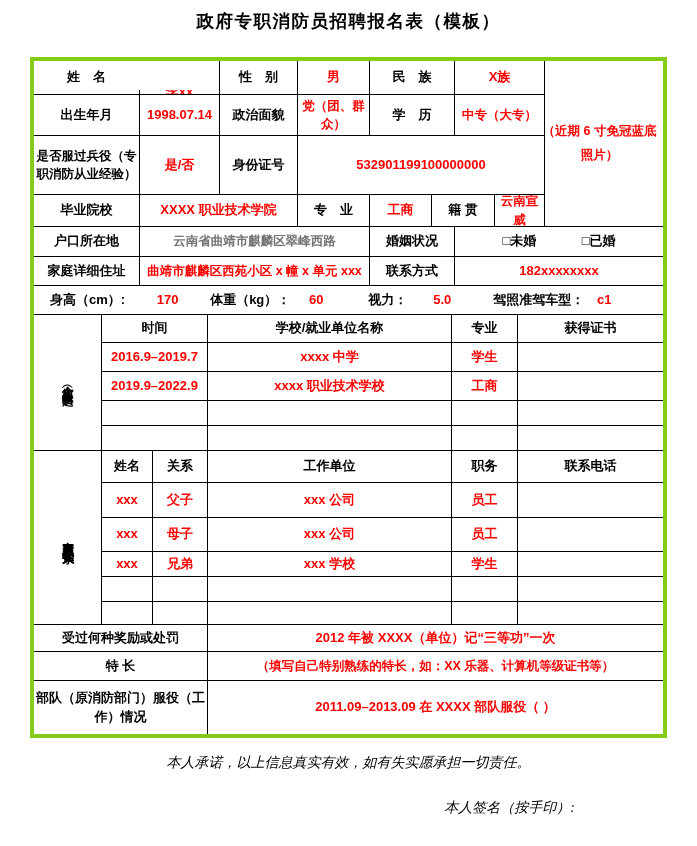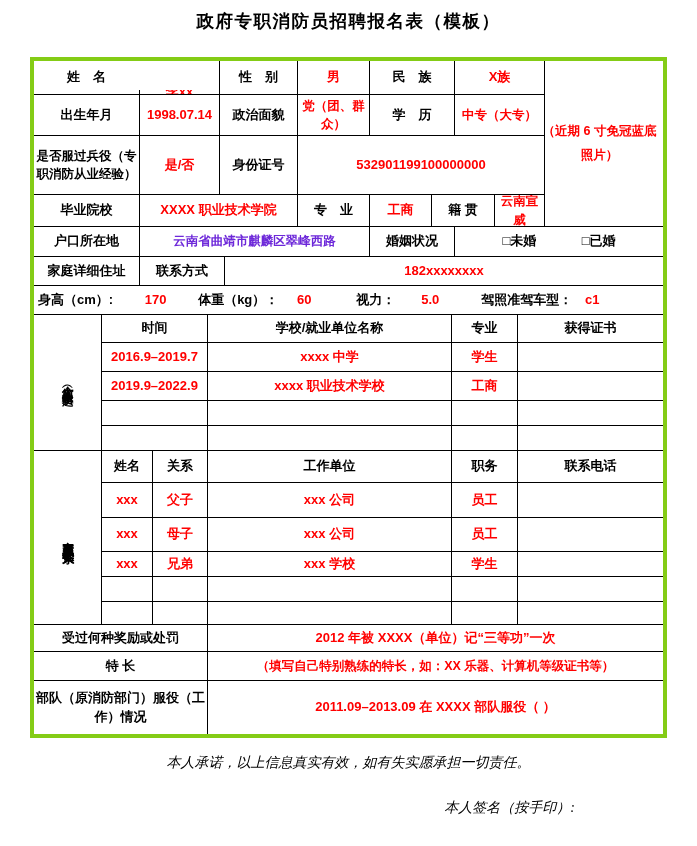--- a/index.html
+++ b/index.html
@@ -18,21 +18,21 @@
   .red { color:#ff0000; }
   .top-block { position:relative; }
   .photo { position:absolute; top:0; right:0; width:127px; height:100%; display:flex; align-items:center;
            justify-content:center; text-align:center; font-size:12.5px; font-weight:600; line-height:1.9;
            padding:0 6px; pointer-events:none; }
   .side { writing-mode:vertical-rl; letter-spacing:1px; padding:2px 0; }
   .sub { flex:1 1 auto; display:flex; flex-direction:column; }
   .w-c1{ width:105px; flex:0 0 105px; } .w-c2{ width:80px; flex:0 0 80px; } .w-c3{ width:78px; flex:0 0 78px; }
   .w-c4{ width:72px; flex:0 0 72px; } .w-c5{ width:85px; flex:0 0 85px; } .w-c6{ width:90px; flex:0 0 90px; }
   .grow { flex:1 1 auto; }
-  .mt-row { padding-left:4px; justify-content:flex-start; }
+  .mt-row { padding-left:16px; justify-content:flex-start; }
   .mt-row .vslot { display:inline-block; text-align:center; font-weight:600; }
   .ckbox-cell { justify-content:space-evenly; }
   .footer { width:637px; margin:0 auto; color:#000; }
   .pledge { margin-top:16px; text-align:center; font-family:"Liberation Serif", serif; font-style:italic; font-size:14px; }
   .sig { margin-top:27px; text-align:right; padding-right:92px; font-family:"Liberation Serif", serif; font-style:italic; font-size:14px; }
   .date { margin-top:29px; text-align:right; padding-right:100px; font-family:"Liberation Serif", serif; font-style:italic; font-size:14px; }
   .small { font-size:12.5px; }
   .vside-resume { font-size:11.5px; }
   .vside-family { font-size:12px; }
 </style>
@@ -85,30 +85,31 @@
         <div class="cell grow nt"></div>
       </div>
 
       <div class="photo red" style="color: rgb(255, 0, 0);">
         <span>（近期 6 寸免冠蓝底照片）</span>
       </div>
     </div>
 
     <div class="row" style="height:30px">
       <div class="cell w-c1">户口所在地</div>
-      <div class="cell red small" style="width: 230px; flex: 0 0 230px; color: #6d28d9;">云南省曲靖市麒麟区翠峰西路</div>
+      <div class="cell red small" style="width: 230px; flex: 0 0 230px; color: #737373;">云南省曲靖市麒麟区翠峰西路</div>
       <div class="cell w-c5">婚姻状况</div>
       <div class="cell grow ckbox-cell">
         <span>□未婚</span>
         <span>□已婚</span>
       </div>
     </div>
 
     <div class="row" style="height:29px">
       <div class="cell w-c1">家庭详细住址</div>
+      <div class="cell red small" style="width: 230px; flex: 0 0 230px; color: rgb(255, 0, 0);">曲靖市麒麟区西苑小区 x 幢 x 单元 xxx</div>
       <div class="cell w-c5">联系方式</div>
       <div class="cell grow red" style="color: rgb(255, 0, 0);">182xxxxxxxx</div>
     </div>
 
     <div class="row" style="height:29px">
       <div class="cell grow mt-row">
         <span>身高（cm）:</span>
         <span class="vslot red" style="width: 85px; color: rgb(255, 0, 0);">170</span>
         <span>体重（kg）：</span>
         <span class="vslot red" style="width: 52px; color: rgb(255, 0, 0);">60</span>

